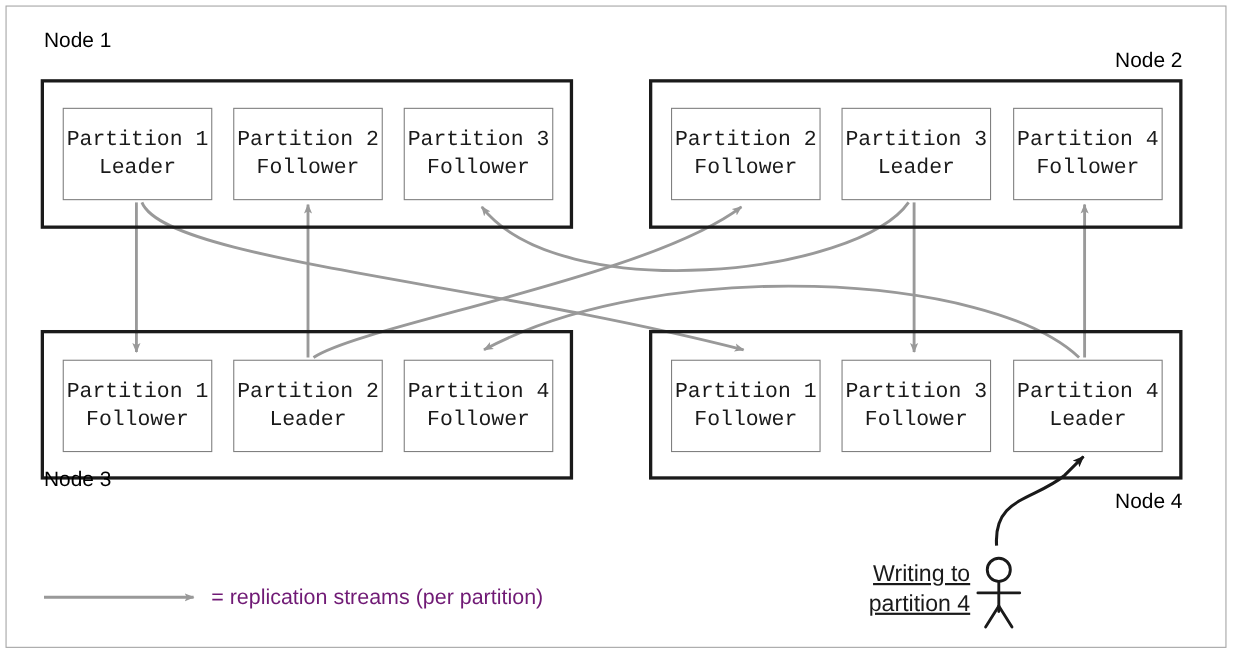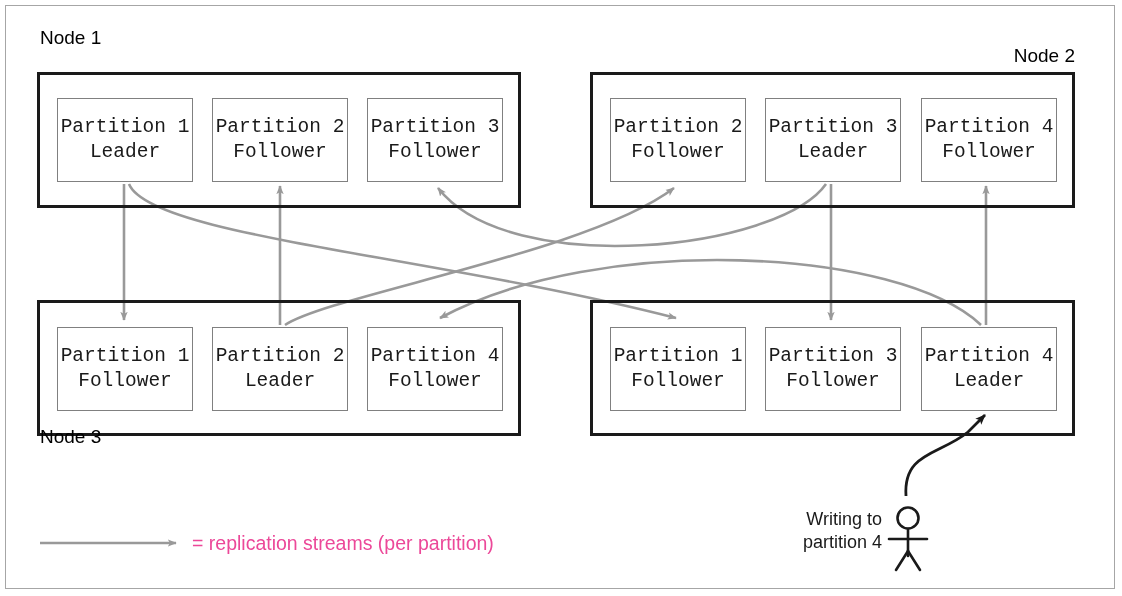--- a/index.html
+++ b/index.html
@@ -63,30 +63,31 @@
     font-size: 19px;
     color: #000000;
     white-space: nowrap;
   }
   .node-label.right {
     text-align: right;
   }
   .legend-text {
     position: absolute;
     font-size: 19.5px;
-    color: #ec4899;
+    color: #701a75;
     white-space: nowrap;
   }
   .writer-text {
     position: absolute;
-    font-size: 18px;
+    font-size: 21px;
     color: #1a1a1a;
     text-align: right;
     line-height: 1.3;
     white-space: nowrap;
+    text-decoration: underline;
   }
 </style>
 </head>
 <body>
 
 <div id="figure">
 
   <div id="figure-border"></div>
 
   <svg class="layer" viewBox="0 0 1122 596" xmlns="http://www.w3.org/2000/svg">
@@ -186,20 +187,21 @@
     <span class="partition-line">Follower</span>
   </div>
   <div class="partition-box" style="left:765px; top:327px; width:136px; height:84px;">
     <span class="partition-line">Partition 3</span>
     <span class="partition-line">Follower</span>
   </div>
   <div class="partition-box" style="left:921px; top:327px; width:136px; height:84px;">
     <span class="partition-line">Partition 4</span>
     <span class="partition-line">Leader</span>
   </div>
+  <div class="node-label right" style="left:905px; top:446px; width:170px;">Node 4</div>
 
   <div class="legend-text" style="left:192px; top:532px;">= replication streams (per partition)</div>
 
   <div class="writer-text" style="left:700px; top:508px; width:182px;">
     <div>Writing to</div>
     <div>partition 4</div>
   </div>
 
 </div>
 

